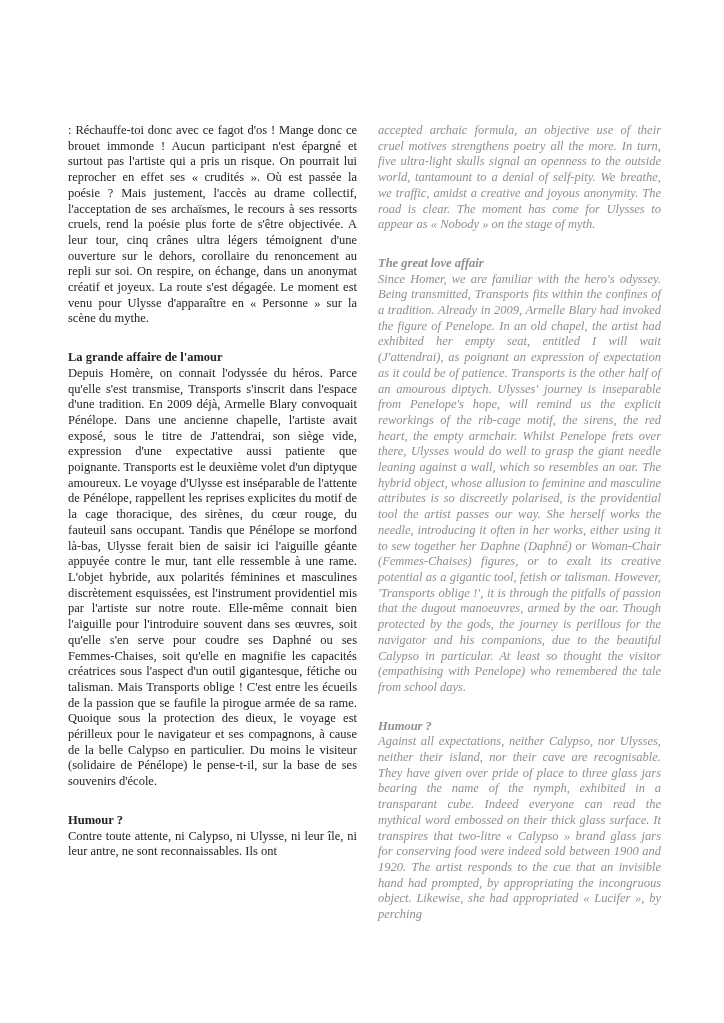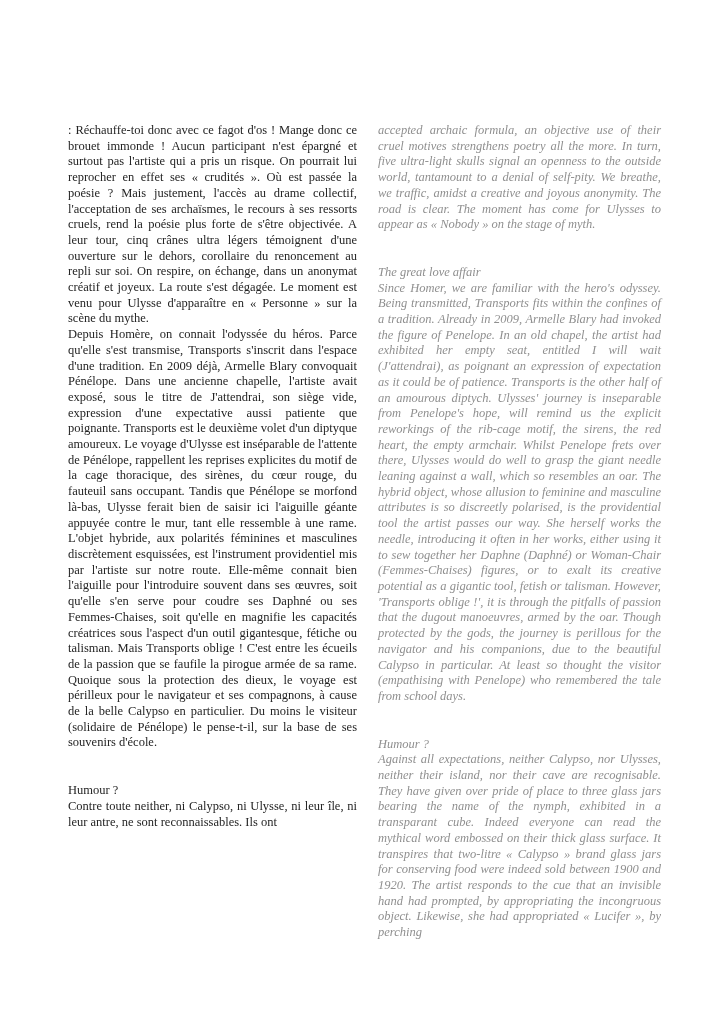--- a/index.html
+++ b/index.html
@@ -24,24 +24,24 @@
       top: 123px;
       text-align: justify;
       font-size: 12.5px;
       line-height: 15.7px;
     }
     .col p {
       margin: 0;
       text-align: justify;
     }
     .col h3 {
-      margin: 32px 0 0 0;
+      margin: 23px 0 0 0;
       font-size: 12.5px;
       line-height: 15.7px;
-      font-weight: normal;
+      font-weight: bold;
       text-align: left;
     }
     .col-fr {
       left: 68px;
       width: 289px;
       color: #242424;
     }
     .col-en {
       left: 378px;
       width: 283px;
@@ -52,23 +52,24 @@
       font-style: italic;
     }
   </style>
 </head>
 <body>
 
 <div class="page">
 
   <div class="col col-fr">
     <p>: Réchauffe-toi donc avec ce fagot d'os ! Mange donc ce brouet immonde ! Aucun participant n'est épargné et surtout pas l'artiste qui a pris un risque. On pourrait lui reprocher en effet ses « crudités ». Où est passée la poésie ? Mais justement, l'accès au drame collectif, l'acceptation de ses archaïsmes, le recours à ses ressorts cruels, rend la poésie plus forte de s'être objectivée. A leur tour, cinq crânes ultra légers témoignent d'une ouverture sur le dehors, corollaire du renoncement au repli sur soi. On respire, on échange, dans un anonymat créatif et joyeux. La route s'est dégagée. Le moment est venu pour Ulysse d'apparaître en « Personne » sur la scène du mythe.</p>
+    <h3>La grande affaire de l'amour</h3>
     <p>Depuis Homère, on connait l'odyssée du héros. Parce qu'elle s'est transmise, Transports s'inscrit dans l'espace d'une tradition. En 2009 déjà, Armelle Blary convoquait Pénélope. Dans une ancienne chapelle, l'artiste avait exposé, sous le titre de J'attendrai, son siège vide, expression d'une expectative aussi patiente que poignante. Transports est le deuxième volet d'un diptyque amoureux. Le voyage d'Ulysse est inséparable de l'attente de Pénélope, rappellent les reprises explicites du motif de la cage thoracique, des sirènes, du cœur rouge, du fauteuil sans occupant. Tandis que Pénélope se morfond là-bas, Ulysse ferait bien de saisir ici l'aiguille géante appuyée contre le mur, tant elle ressemble à une rame. L'objet hybride, aux polarités féminines et masculines discrètement esquissées, est l'instrument providentiel mis par l'artiste sur notre route. Elle-même connait bien l'aiguille pour l'introduire souvent dans ses œuvres, soit qu'elle s'en serve pour coudre ses Daphné ou ses Femmes-Chaises, soit qu'elle en magnifie les capacités créatrices sous l'aspect d'un outil gigantesque, fétiche ou talisman. Mais Transports oblige ! C'est entre les écueils de la passion que se faufile la pirogue armée de sa rame. Quoique sous la protection des dieux, le voyage est périlleux pour le navigateur et ses compagnons, à cause de la belle Calypso en particulier. Du moins le visiteur (solidaire de Pénélope) le pense-t-il, sur la base de ses souvenirs d'école.</p>
     <h3>Humour ?</h3>
-    <p>Contre toute neither, ni Calypso, ni Ulysse, ni leur île, ni leur antre, ne sont reconnaissables. Ils ont</p>
+    <p>Contre toute attente, ni Calypso, ni Ulysse, ni leur île, ni leur antre, ne sont reconnaissables. Ils ont</p>
   </div>
 
   <div class="col col-en">
     <p>accepted archaic formula, an objective use of their cruel motives strengthens poetry all the more. In turn, five ultra-light skulls signal an openness to the outside world, tantamount to a denial of self-pity. We breathe, we traffic, amidst a creative and joyous anonymity. The road is clear. The moment has come for Ulysses to appear as « Nobody » on the stage of myth.</p>
     <h3>The great love affair</h3>
     <p>Since Homer, we are familiar with the hero's odyssey. Being transmitted, Transports fits within the confines of a tradition. Already in 2009, Armelle Blary had invoked the figure of Penelope. In an old chapel, the artist had exhibited her empty seat, entitled I will wait (J'attendrai), as poignant an expression of expectation as it could be of patience. Transports is the other half of an amourous diptych. Ulysses' journey is inseparable from Penelope's hope, will remind us the explicit reworkings of the rib-cage motif, the sirens, the red heart, the empty armchair. Whilst Penelope frets over there, Ulysses would do well to grasp the giant needle leaning against a wall, which so resembles an oar. The hybrid object, whose allusion to feminine and masculine attributes is so discreetly polarised, is the providential tool the artist passes our way. She herself works the needle, introducing it often in her works, either using it to sew together her Daphne (Daphné) or Woman-Chair (Femmes-Chaises) figures, or to exalt its creative potential as a gigantic tool, fetish or talisman. However, 'Transports oblige !', it is through the pitfalls of passion that the dugout manoeuvres, armed by the oar. Though protected by the gods, the journey is perillous for the navigator and his companions, due to the beautiful Calypso in particular. At least so thought the visitor (empathising with Penelope) who remembered the tale from school days.</p>
     <h3>Humour ?</h3>
     <p>Against all expectations, neither Calypso, nor Ulysses, neither their island, nor their cave are recognisable. They have given over pride of place to three glass jars bearing the name of the nymph, exhibited in a transparant cube. Indeed everyone can read the mythical word embossed on their thick glass surface. It transpires that two-litre « Calypso » brand glass jars for conserving food were indeed sold between 1900 and 1920. The artist responds to the cue that an invisible hand had prompted, by appropriating the incongruous object. Likewise, she had appropriated « Lucifer », by perching</p>
   </div>
 

